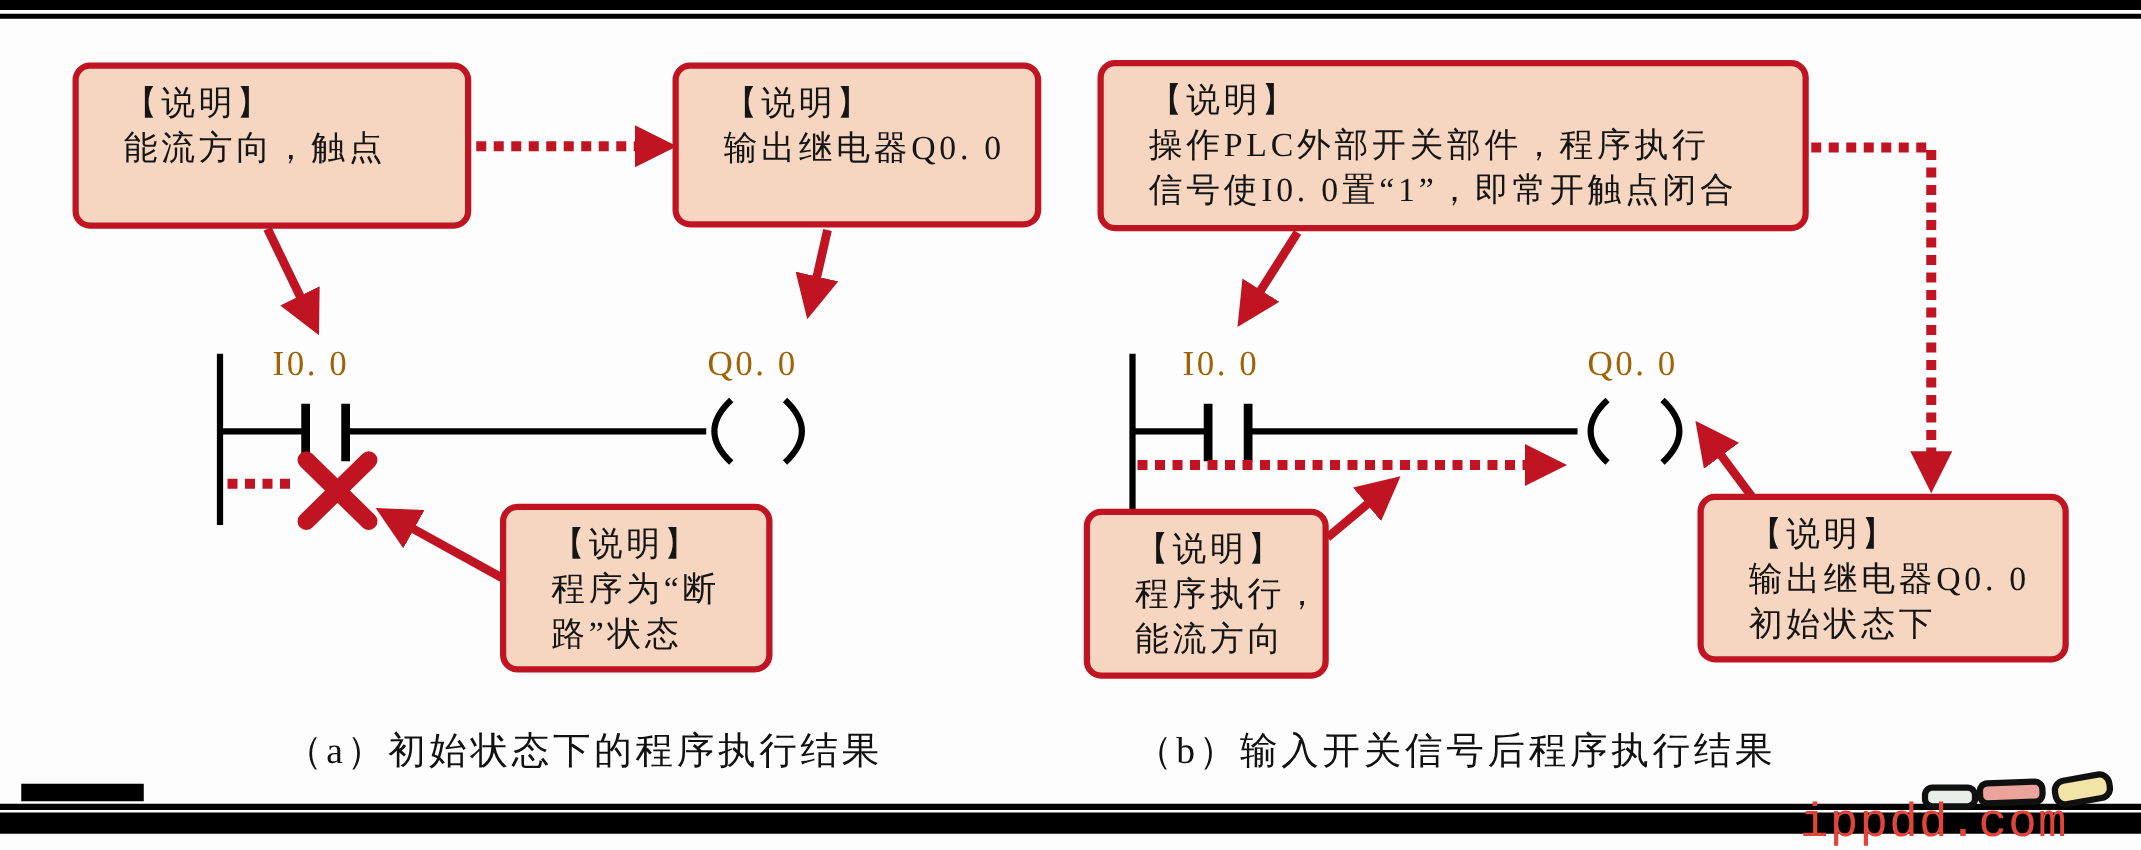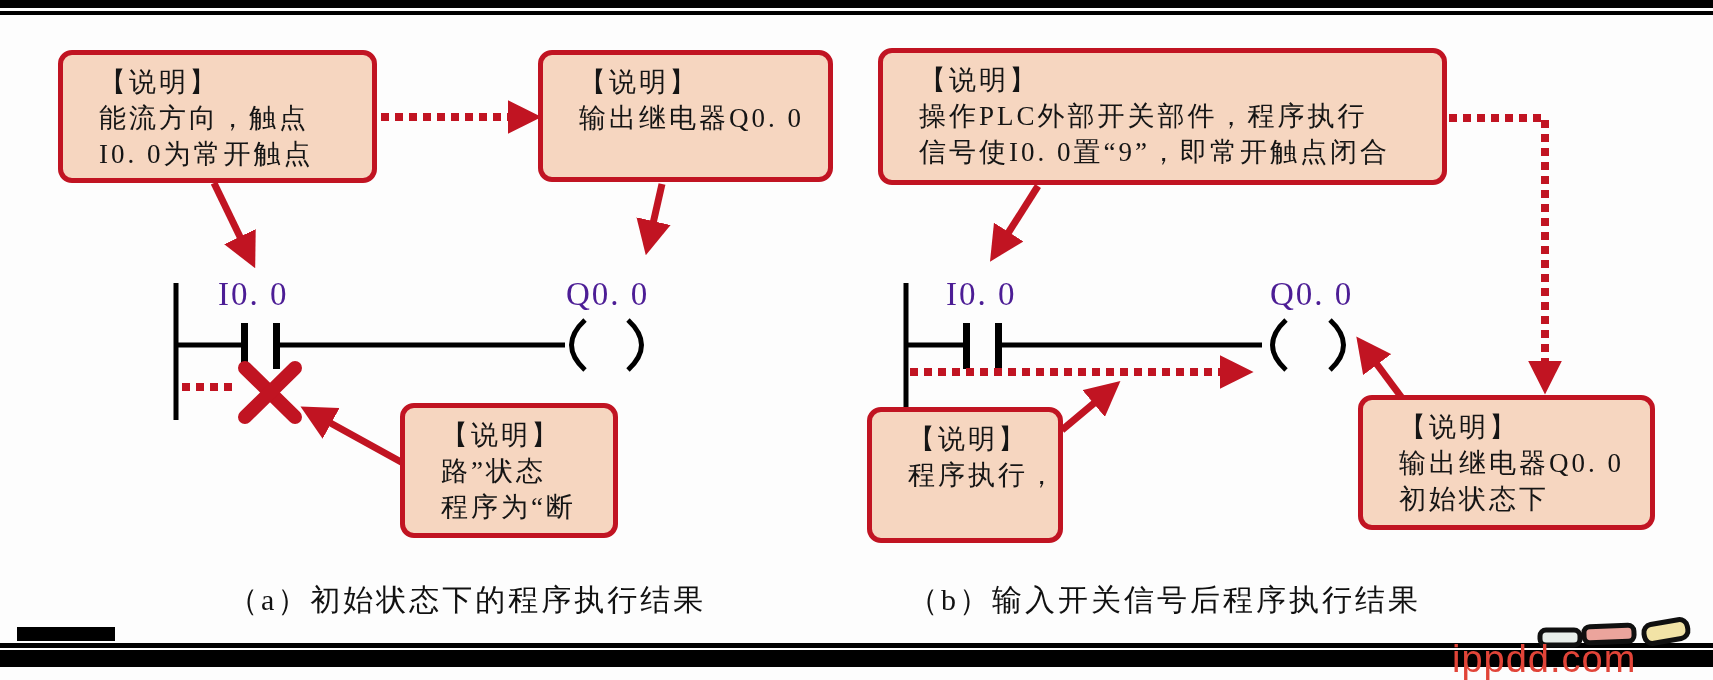--- a/index.html
+++ b/index.html
@@ -8,26 +8,26 @@
     font-family:"Liberation Serif","DejaVu Serif",serif;
   }
   .bar{position:absolute;background:#000;z-index:0;}
   .overlay{position:absolute;left:0;top:0;z-index:1;}
   .callout{
     position:absolute;z-index:2;box-sizing:border-box;
     background:#f6d6c0;border:5px solid #c11422;border-radius:14px;
     padding:9px 8px 0 36px;font-size:27px;line-height:36px;letter-spacing:3px;color:#151515;
   }
   .callout .t{white-space:nowrap;}
-  .lbl{position:absolute;z-index:2;font-size:33px;letter-spacing:2px;color:#4c1d95;white-space:nowrap;text-align:center;}
+  .lbl{position:absolute;z-index:2;font-size:28px;letter-spacing:2px;color:#a16207;white-space:nowrap;text-align:center;}
   .caption{position:absolute;z-index:2;font-size:30px;letter-spacing:3px;color:#111;white-space:nowrap;}
   .watermark{
     position:absolute;z-index:5;left:1440px;top:638px;
-    font-family:Liberation Sans, sans-serif;
-    font-size:38px;color:#e14438;letter-spacing:1px;white-space:nowrap;margin-left:12px;
+    font-family:Liberation Mono, monospace;
+    font-size:38px;color:#e14438;letter-spacing:1px;white-space:nowrap;
   }
 </style>
 </head>
 <body>
 
 <div id="stage">
 
   <div class="bar" style="left:0;top:0;width:1713px;height:8px;"></div>
   <div class="bar" style="left:0;top:11px;width:1713px;height:4px;"></div>
   <div class="bar" style="left:17px;top:627px;width:98px;height:14px;"></div>
@@ -90,43 +90,43 @@
     <g stroke="#101010" stroke-width="5">
       <rect x="1540" y="630" width="40" height="15" rx="6" fill="#e8eeea"></rect>
       <rect x="1584" y="626" width="50" height="16" rx="6" fill="#eba49c" transform="rotate(-2 1609 634)"></rect>
       <rect x="1644" y="622" width="44" height="19" rx="8" fill="#f2e3a6" transform="rotate(-10 1666 632)"></rect>
     </g>
   </svg>
 
   <div class="callout" style="left:58px;top:50px;width:319px;height:133px;">
     <div class="t">【说明】</div>
     <div class="t">能流方向，触点</div>
-    <div class="t">I0. 0为常开触点</div>
   </div>
 
   <div class="callout" style="left:538px;top:50px;width:295px;height:132px;">
     <div class="t">【说明】</div>
     <div class="t">输出继电器Q0. 0</div>
   </div>
 
   <div class="callout" style="left:878px;top:48px;width:569px;height:137px;">
     <div class="t">【说明】</div>
     <div class="t">操作PLC外部开关部件，程序执行</div>
-    <div class="t">信号使I0. 0置“9”，即常开触点闭合</div>
+    <div class="t">信号使I0. 0置“1”，即常开触点闭合</div>
   </div>
 
   <div class="callout" style="left:400px;top:403px;width:218px;height:135px;">
     <div class="t">【说明】</div>
+    <div class="t">程序为“断</div>
     <div class="t">路”状态</div>
-    <div class="t">程序为“断</div>
   </div>
 
   <div class="callout" style="left:867px;top:407px;width:196px;height:136px;">
     <div class="t">【说明】</div>
     <div class="t">程序执行，</div>
+    <div class="t">能流方向</div>
   </div>
 
   <div class="callout" style="left:1358px;top:395px;width:297px;height:135px;">
     <div class="t">【说明】</div>
     <div class="t">输出继电器Q0. 0</div>
     <div class="t">初始状态下</div>
   </div>
 
   <div class="lbl" style="left:218px;top:276px;">I0. 0</div>
   <div class="lbl" style="left:566px;top:276px;">Q0. 0</div>

